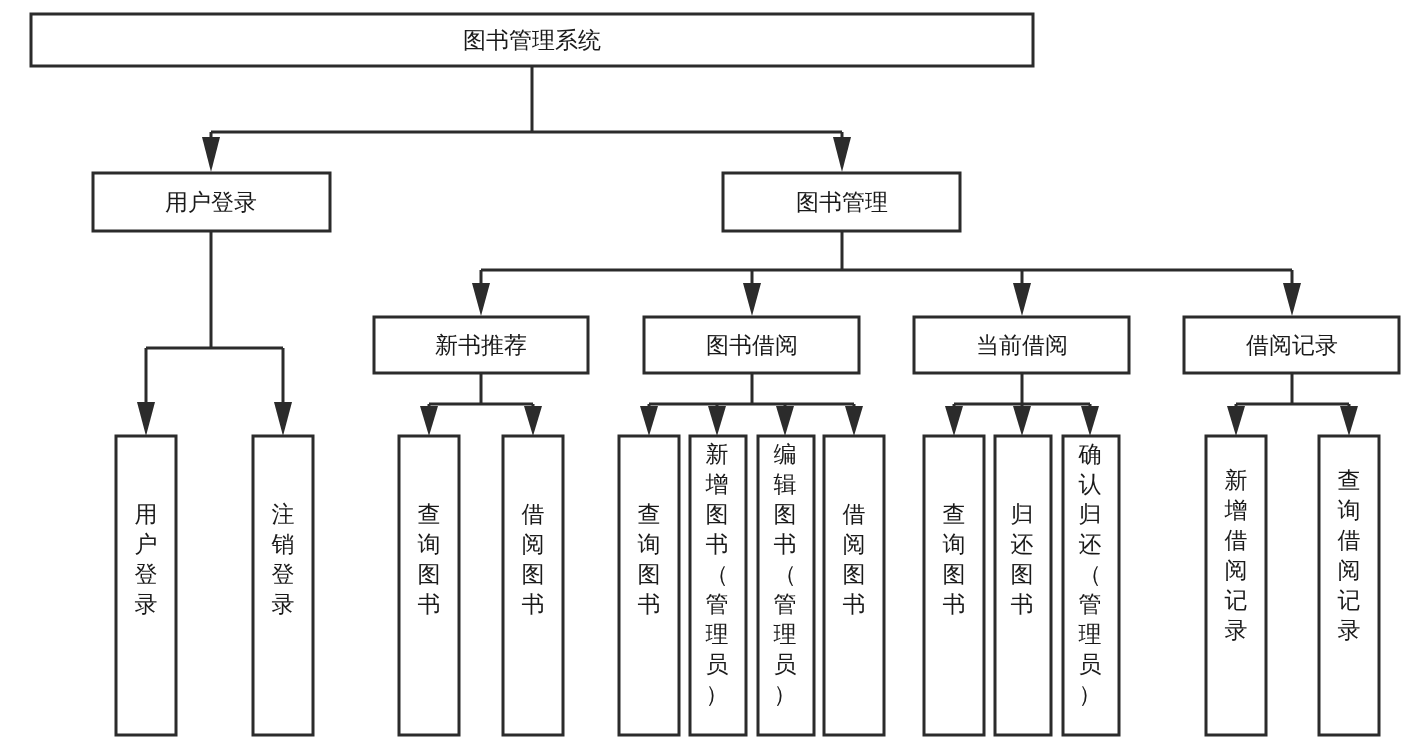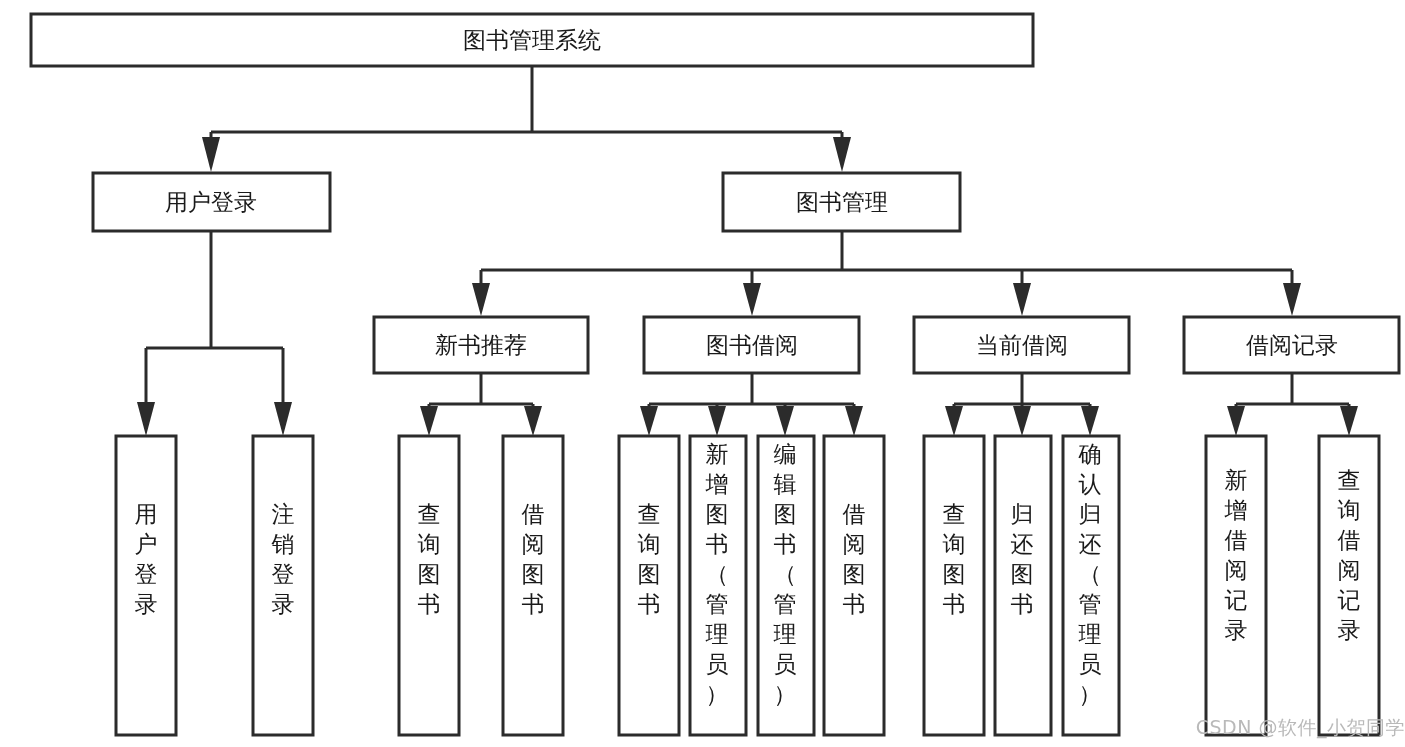--- a/index.html
+++ b/index.html
@@ -232,14 +232,13 @@
       <rect class="nodebox" x="1194" y="436" width="60" height="299"></rect>
       <text class="node-label-vertical" x="1224" y="488"><tspan x="1224" dy="0">新</tspan><tspan x="1224" dy="30">增</tspan><tspan x="1224" dy="30">借</tspan><tspan x="1224" dy="30">阅</tspan><tspan x="1224" dy="30">记</tspan><tspan x="1224" dy="30">录</tspan></text>
     </g>
     <g>
       <rect class="nodebox" x="1307" y="436" width="60" height="299"></rect>
       <text class="node-label-vertical" x="1337" y="488"><tspan x="1337" dy="0">查</tspan><tspan x="1337" dy="30">询</tspan><tspan x="1337" dy="30">借</tspan><tspan x="1337" dy="30">阅</tspan><tspan x="1337" dy="30">记</tspan><tspan x="1337" dy="30">录</tspan></text>
     </g>
 
   </svg>
 
-  <div class="watermark">CSDN @软件_小贺同学</div>
 </div>
 
 </body></html>

